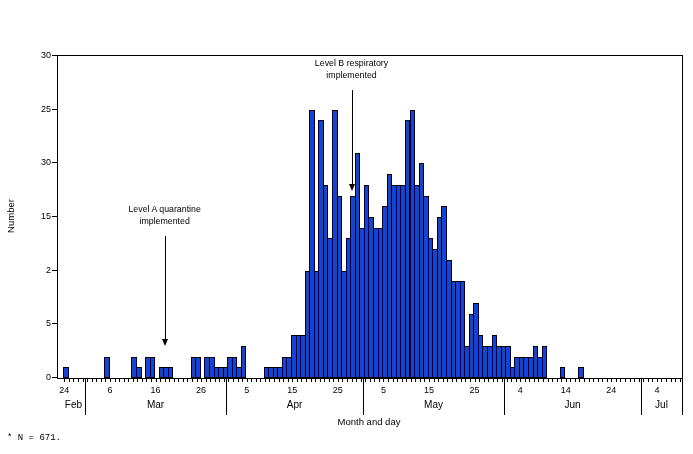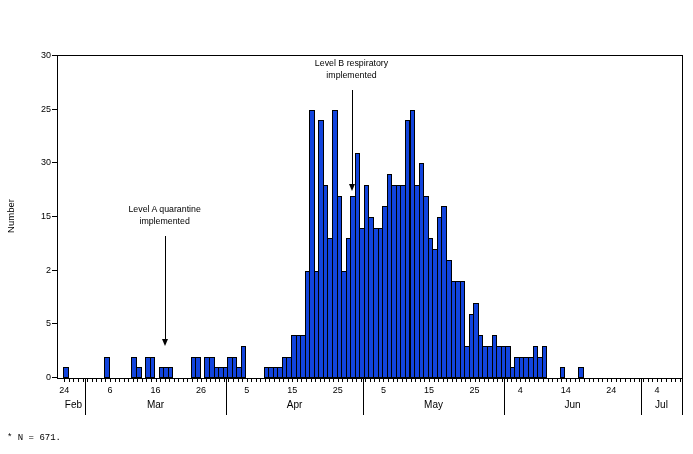--- a/index.html
+++ b/index.html
@@ -117,20 +117,21 @@
       <div class="bar" style="left: 470.016px; width: 5.558px; height: 21.4667px; background: rgb(18, 68, 221); border-color: rgb(0, 0, 0);"></div>
       <div class="bar" style="left: 474.574px; width: 5.558px; height: 32.2px; background: rgb(18, 68, 221); border-color: rgb(0, 0, 0);"></div>
       <div class="bar" style="left: 479.132px; width: 5.558px; height: 21.4667px; background: rgb(18, 68, 221); border-color: rgb(0, 0, 0);"></div>
       <div class="bar" style="left: 483.69px; width: 5.558px; height: 32.2px; background: rgb(18, 68, 221); border-color: rgb(0, 0, 0);"></div>
       <div class="bar" style="left: 501.922px; width: 5.558px; height: 10.7333px; background: rgb(18, 68, 221); border-color: rgb(0, 0, 0);"></div>
       <div class="bar" style="left: 520.154px; width: 5.558px; height: 10.7333px; background: rgb(18, 68, 221); border-color: rgb(0, 0, 0);"></div>
     </div>
 
   <div id="axes-layer"></div>
 
+  <div class="xlabel">Month and day</div>
 
   <div class="footnote">* N = 671.</div>
 <div class="ytick" style="left: 52px; top: 377px;"></div>
     <div class="ytick-label" style="left: 29px; top: 372px;">0</div>
     <div class="ytick" style="left: 52px; top: 323.333px;"></div>
     <div class="ytick-label" style="left: 29px; top: 318.333px;">5</div>
     <div class="ytick" style="left: 52px; top: 269.667px;"></div>
     <div class="ytick-label" style="left: 29px; top: 264.667px;">2</div>
     <div class="ytick" style="left: 52px; top: 216px;"></div>
     <div class="ytick-label" style="left: 29px; top: 211px;">15</div>

